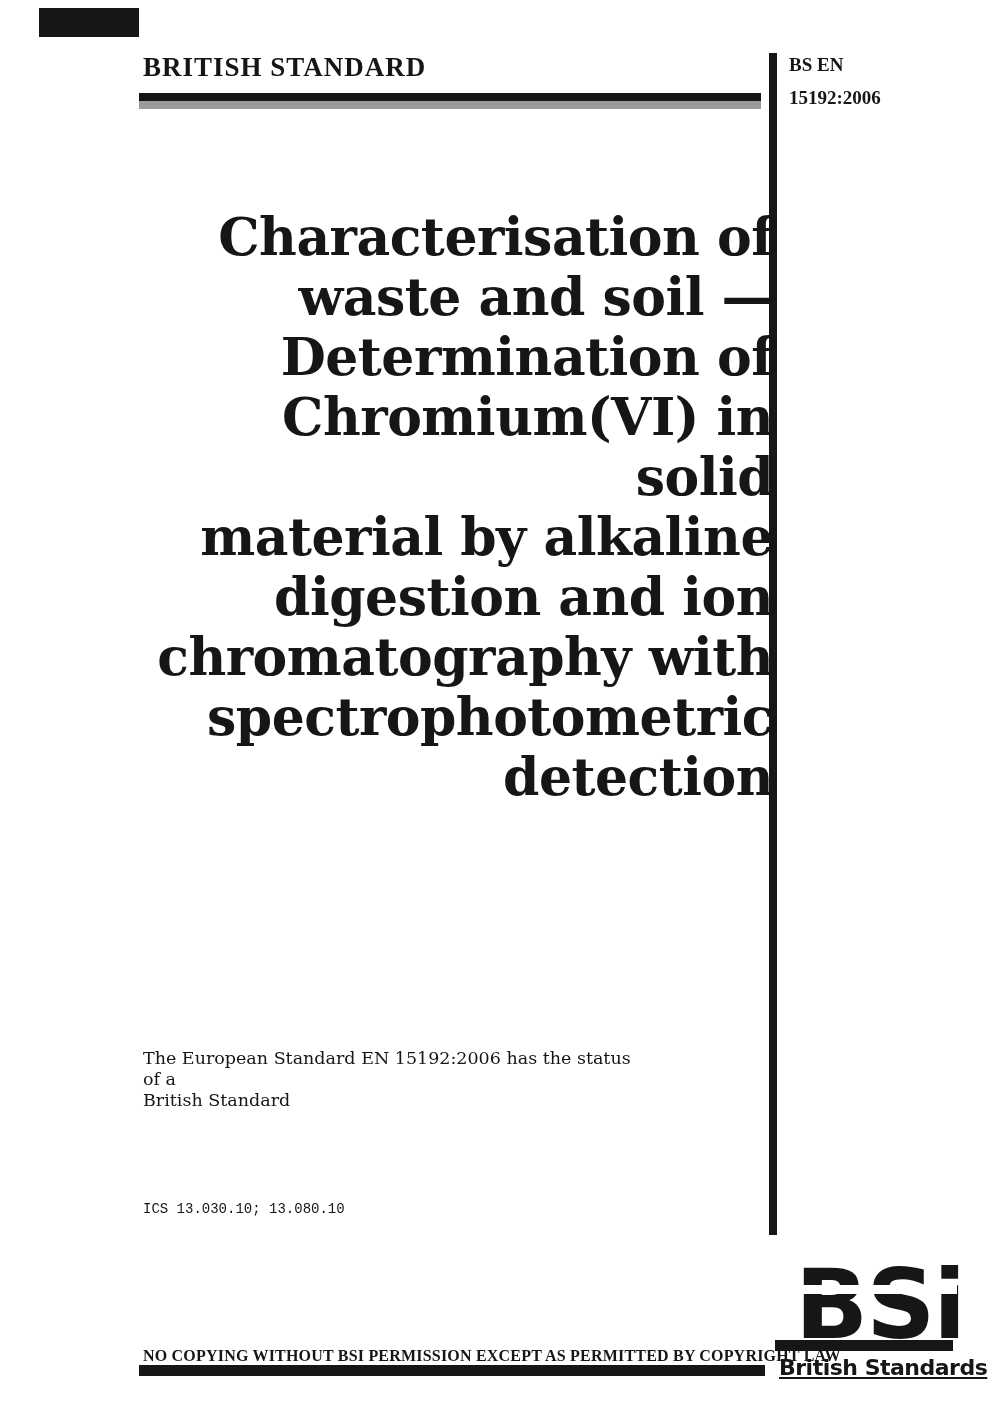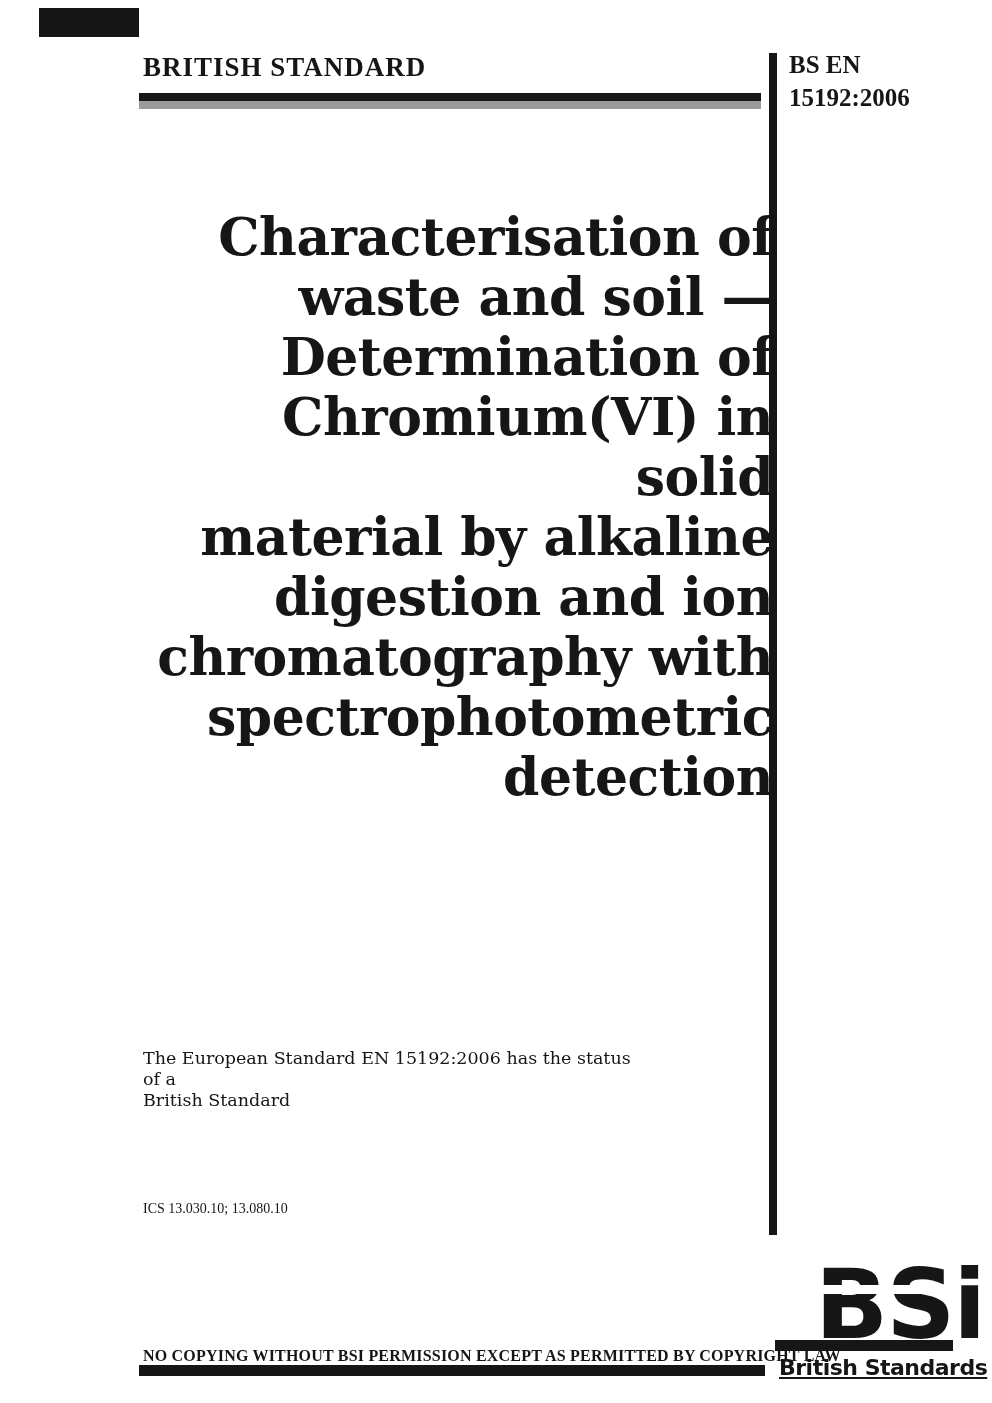--- a/index.html
+++ b/index.html
@@ -35,55 +35,55 @@
     position:absolute;left:131px;top:93px;width:622px;height:8px;
     background:var(--gray-bar);
   }
   .col-divider{
     position:absolute;left:761px;top:45px;width:2px;height:1182px;
     background:var(--ink);
   }
   .standard-ref{
     position:absolute;left:777px;top:36px;
     font-family:"Liberation Serif","DejaVu Serif",serif;
-    font-weight:bold;font-size:25px;line-height:33px;
+    font-weight:bold;font-size:19px;line-height:33px;
     white-space:pre-line;
   }
   .doc-title{
     position:absolute;left:129px;top:195px;width:640px;
     font-family:"DejaVu Serif","Liberation Serif",serif;
     font-weight:bold;font-size:52px;line-height:60px;
     letter-spacing:-0.5px;
     white-space:pre-line;
     text-align:right;
   }
   .status-note{
     position:absolute;left:131px;top:1036px;width:500px;
     font-family:"DejaVu Serif","Liberation Serif",serif;
     font-size:17.5px;line-height:21px;
     white-space:pre-line;
   }
   .ics-codes{
     position:absolute;left:131px;top:1188px;
-    font-family:Liberation Serif, serif;
+    font-family:Liberation Mono, monospace;
     font-size:14px;line-height:18px;
   }
   .copyright-text{
     position:absolute;left:131px;top:1334px;width:626px;
     text-align:center;
     font-family:"Liberation Serif","DejaVu Serif",serif;
     font-weight:bold;font-size:16px;line-height:20px;
     letter-spacing:0.2px;white-space:nowrap;
   }
   .footer-bar{
     position:absolute;left:131px;top:1357px;width:626px;height:11px;
     background:var(--ink);
   }
   .bsi-word{
-    position:absolute;left:803px;top:1245px;
+    position:absolute;left:783px;top:1245px;
     font-family:"DejaVu Sans","Liberation Sans",sans-serif;
     font-weight:bold;font-size:96px;line-height:96px;
     letter-spacing:-2px;
   }
   .bsi-stripe{
     position:absolute;left:763px;top:1277px;width:186px;height:9px;
     background:var(--bg);
   }
   .bsi-underbar{
     position:absolute;left:767px;top:1332px;width:178px;height:11px;

